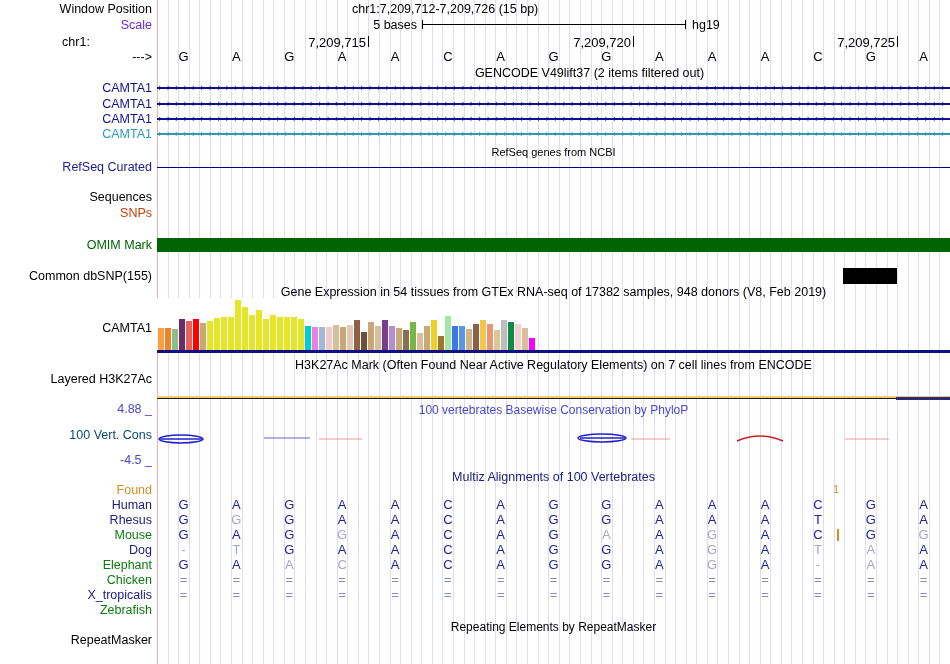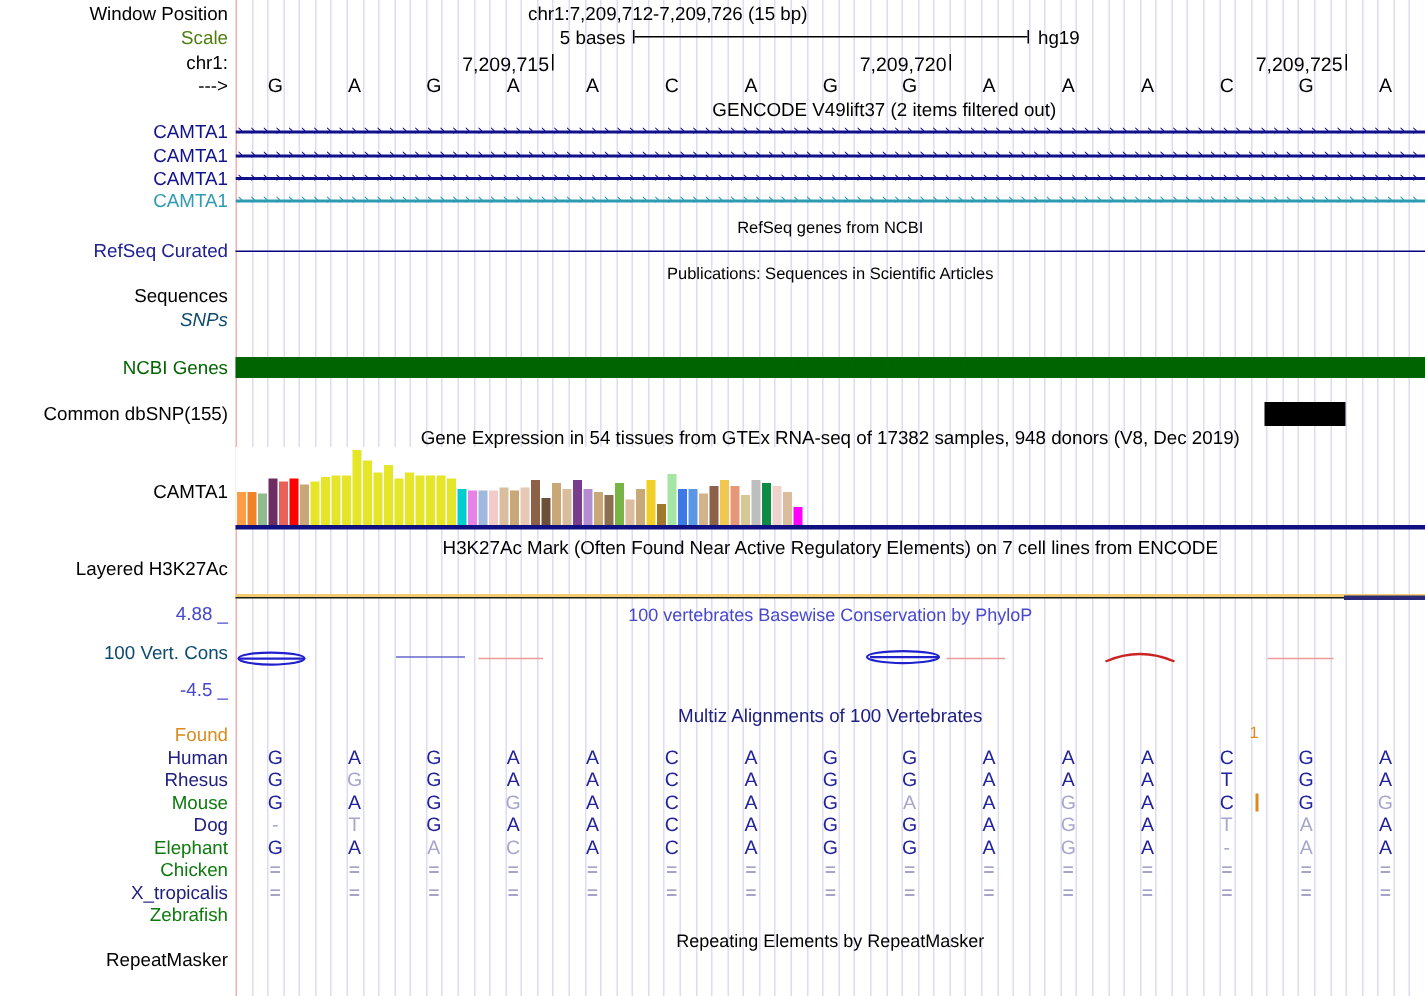--- a/index.html
+++ b/index.html
@@ -195,52 +195,51 @@
     <div class="vline" style="left: 854.84px;"></div>
     <div class="vline" style="left: 865.41px;"></div>
     <div class="vline" style="left: 875.99px;"></div>
     <div class="vline" style="left: 886.56px;"></div>
     <div class="vline" style="left: 897.13px;"></div>
     <div class="vline" style="left: 907.71px;"></div>
     <div class="vline" style="left: 918.28px;"></div>
     <div class="vline" style="left: 928.85px;"></div>
     <div class="vline" style="left: 939.43px;"></div>
     <div class="llabel" style="top: 2px; color: rgb(0, 0, 0);">Window Position</div>
-    <div class="llabel" style="top: 18px; color: #4d7c0f;">Scale</div>
-    <div class="llabel" style="top: 35px; color: rgb(0, 0, 0);">chr1:</div>
+    <div class="llabel" style="top: 18px; color: #6d28d9;">Scale</div>
+    <div class="llabel" style="top: 35px; color: rgb(0, 0, 0); text-align: center;">chr1:</div>
     <div class="llabel" style="top: 50px; color: rgb(0, 0, 0);">---&gt;</div>
     <div class="llabel" style="top: 81px; color: rgb(17, 17, 140);">CAMTA1</div>
     <div class="llabel" style="top: 97px; color: rgb(17, 17, 140);">CAMTA1</div>
     <div class="llabel" style="top: 112px; color: rgb(17, 17, 140);">CAMTA1</div>
     <div class="llabel" style="top: 127px; color: rgb(46, 155, 179);">CAMTA1</div>
     <div class="llabel" style="top: 160px; color: rgb(32, 32, 144);">RefSeq Curated</div>
     <div class="llabel" style="top: 190px; color: rgb(0, 0, 0);">Sequences</div>
-    <div class="llabel" style="top: 206px; color: #0c4a6e; font-style: italic;">SNPs</div>
-    <div class="llabel" style="top: 238px; color: rgb(0, 100, 0);">NCBI Genes</div>
+    <div class="llabel" style="top: 206px; color: #c2410c;">SNPs</div>
+    <div class="llabel" style="top: 238px; color: rgb(0, 100, 0);">OMIM Mark</div>
     <div class="llabel" style="top: 269px; color: rgb(0, 0, 0);">Common dbSNP(155)</div>
     <div class="llabel" style="top: 321px; color: rgb(0, 0, 0);">CAMTA1</div>
     <div class="llabel" style="top: 372px; color: rgb(0, 0, 0);">Layered H3K27Ac</div>
     <div class="llabel" style="top: 402px; color: rgb(72, 72, 204);">4.88 _</div>
     <div class="llabel" style="top: 428px; color: #0c4a6e;">100 Vert. Cons</div>
     <div class="llabel" style="top: 453px; color: rgb(72, 72, 204);">-4.5 _</div>
     <div class="llabel" style="top: 483px; color: rgb(217, 140, 31);">Found</div>
     <div class="llabel" style="top: 498px; color: rgb(32, 32, 128);">Human</div>
     <div class="llabel" style="top: 513px; color: rgb(32, 32, 128);">Rhesus</div>
     <div class="llabel" style="top: 528px; color: rgb(14, 122, 14);">Mouse</div>
     <div class="llabel" style="top: 543px; color: rgb(32, 32, 128);">Dog</div>
     <div class="llabel" style="top: 558px; color: rgb(14, 122, 14);">Elephant</div>
     <div class="llabel" style="top: 573px; color: rgb(14, 122, 14);">Chicken</div>
     <div class="llabel" style="top: 588px; color: rgb(32, 32, 128);">X_tropicalis</div>
     <div class="llabel" style="top: 603px; color: rgb(14, 122, 14);">Zebrafish</div>
     <div class="llabel" style="top: 633px; color: rgb(0, 0, 0);">RepeatMasker</div>
     <div class="ctitle" style="top: 66px; color: rgb(0, 0, 0); font-size: 12.5px; padding-left: 36px;">GENCODE V49lift37 (2 items filtered out)</div>
     <div class="ctitle" style="top: 145px; color: rgb(0, 0, 0); font-size: 11px;">RefSeq genes from NCBI</div>
-    <div class="ctitle" style="top: 176px; color: rgb(0, 0, 0); font-size: 11px;">Publications: Sequences in Scientific Articles</div>
     <div class="ctitle" style="top: 236px; color: rgb(0, 100, 0); font-size: 12.5px;">OMIM Gene Phenotypes - Dark Green Can Be Disease-causing</div>
-    <div class="ctitle" style="top: 285px; color: rgb(0, 0, 0); font-size: 12.5px;">Gene Expression in 54 tissues from GTEx RNA-seq of 17382 samples, 948 donors (V8, Dec 2019)</div>
+    <div class="ctitle" style="top: 285px; color: rgb(0, 0, 0); font-size: 12.5px;">Gene Expression in 54 tissues from GTEx RNA-seq of 17382 samples, 948 donors (V8, Feb 2019)</div>
     <div class="ctitle" style="top: 358px; color: rgb(0, 0, 0); font-size: 12.5px;">H3K27Ac Mark (Often Found Near Active Regulatory Elements) on 7 cell lines from ENCODE</div>
     <div class="ctitle" style="top: 403px; color: rgb(72, 72, 204); font-size: 12px;">100 vertebrates Basewise Conservation by PhyloP</div>
     <div class="ctitle" style="top: 470px; color: rgb(32, 32, 128); font-size: 12.5px;">Multiz Alignments of 100 Vertebrates</div>
     <div class="ctitle" style="top: 620px; color: rgb(0, 0, 0); font-size: 12px;">Repeating Elements by RepeatMasker</div>
     <div class="coord" style="left: 288px;">7,209,715</div>
     <div class="ctick" style="left: 368px;"></div>
     <div class="coord" style="left: 553px;">7,209,720</div>
     <div class="ctick" style="left: 633px;"></div>
     <div class="coord" style="left: 817px;">7,209,725</div>
     <div class="ctick" style="left: 897px;"></div>

